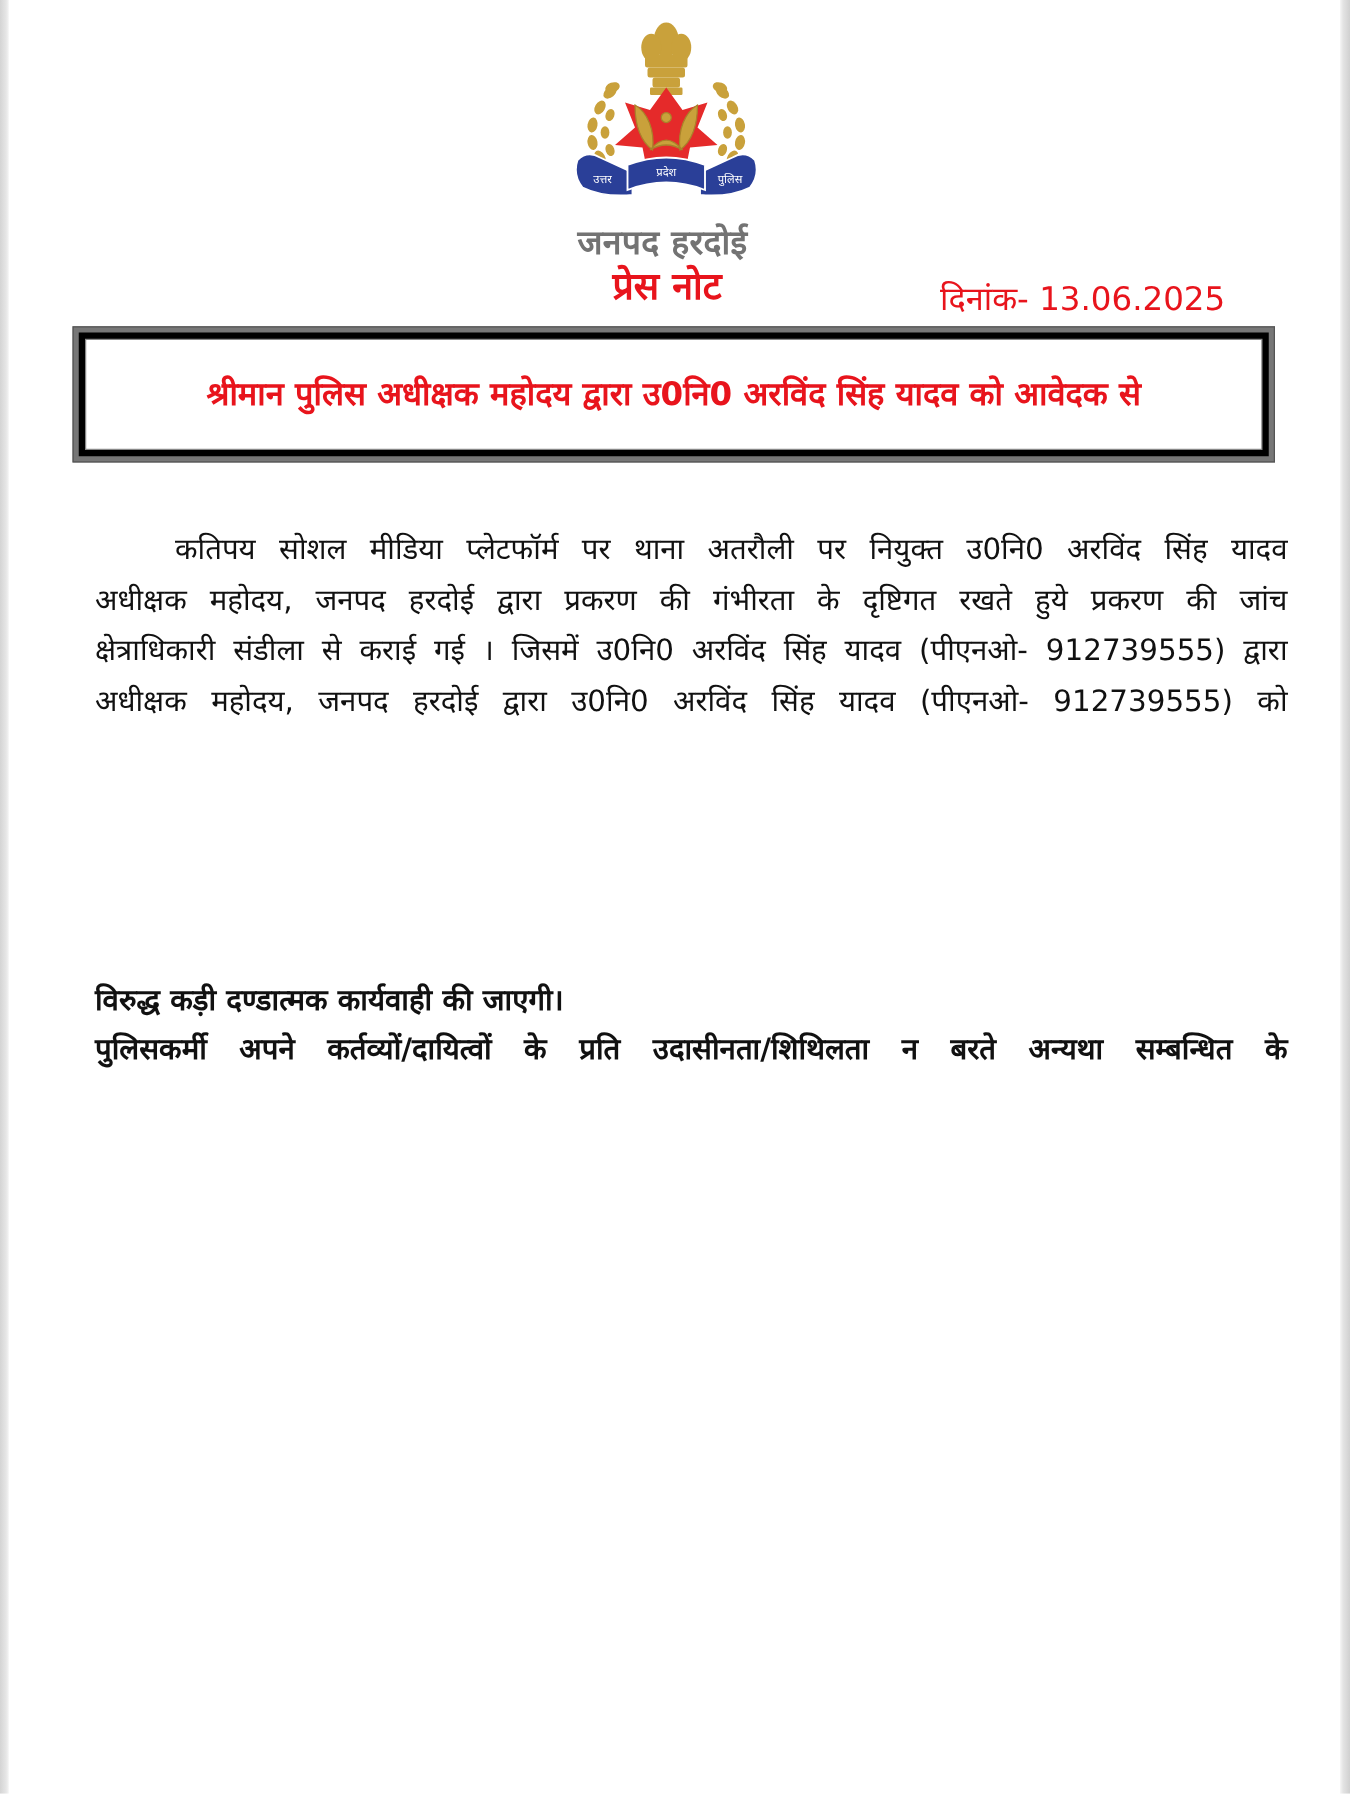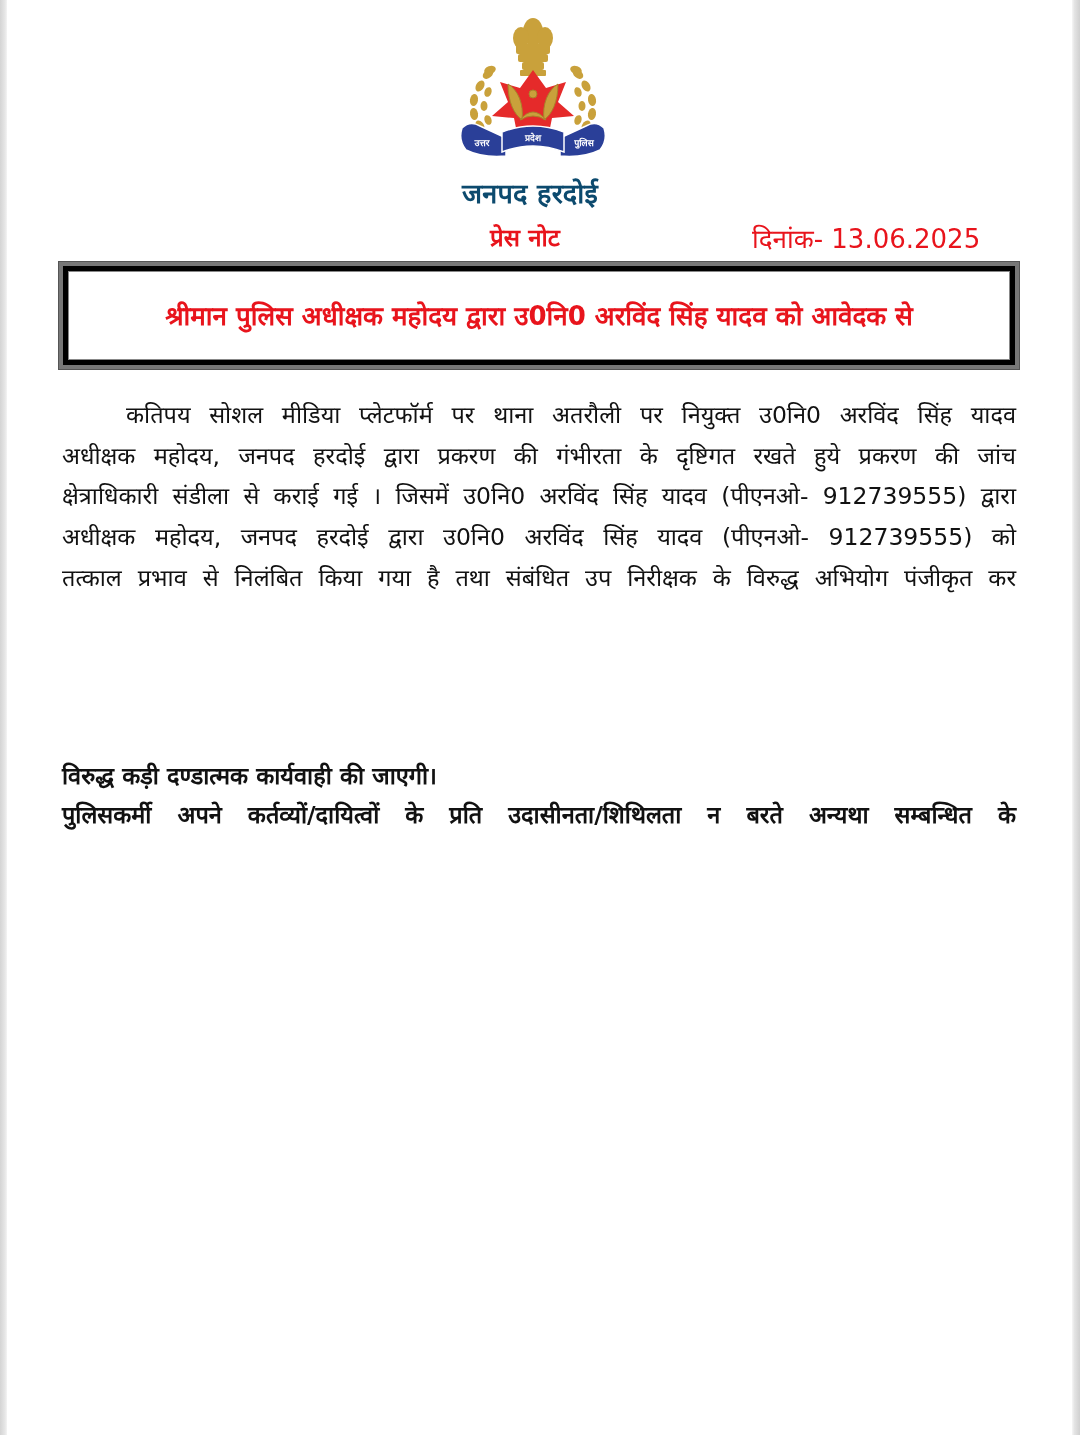--- a/index.html
+++ b/index.html
@@ -9,30 +9,30 @@
     .page-edge-left {
       position: absolute; left: 0; top: 0; width: 7px; height: 1435px;
       background: linear-gradient(to right, #d4d4d4, #e6e6e6 70%, #f4f4f4);
     }
     .page-edge-right {
       position: absolute; right: 0; top: 0; width: 8px; height: 1435px;
       background: linear-gradient(to left, #d0d0d0, #e4e4e4 70%, #f6f6f6);
     }
 
     .emblem {
-      position: absolute; left: 458px; top: 8px; width: 150px; height: 155px; font-weight: bold;
+      position: absolute; left: 458px; top: 8px; width: 150px; height: 155px;
     }
 
     .district {
       position: absolute; left: 462px; top: 174px;
-      font-size: 27px; font-weight: bold; color: #0c4a6e; letter-spacing: 0.2px;
+      font-size: 27px; font-weight: bold; color: #737373; letter-spacing: 0.2px;
     }
     .press-note {
-      position: absolute; left: 490px; top: 220px;
-      font-size: 24px; font-weight: bold; color: #e8141c;
+      position: absolute; left: 490px; top: 207px;
+      font-size: 30px; font-weight: bold; color: #e8141c;
     }
     .date-line {
       position: absolute; left: 752px; top: 220px;
       font-size: 26px; font-weight: normal; color: #e8141c;
       white-space: nowrap;
     }
 
     .subject-box {
       position: absolute; left: 58px; top: 261px; width: 962px; height: 109px;
       border: 1px solid #555;
@@ -53,23 +53,24 @@
       width: 100%; height: 100%;
       background: #fff;
       display: flex; flex-direction: column; align-items: center; justify-content: center;
     }
     .subject-line {
       font-size: 26px; font-weight: bold; color: #e8141c;
       line-height: 40px; white-space: nowrap;
     }
 
     .para {
-      position: absolute; left: 62px; width: 954px;
+      position: absolute; left: 76px; width: 954px;
       font-size: 23.5px; line-height: 40.7px; color: #111;
       text-align: justify;
+      margin-top: 24px;
     }
     .para .line { display: block; white-space: nowrap; text-align-last: justify; text-align: justify; }
     .para .line.last { text-align-last: left; }
     .para .indent { padding-left: 64px; }
     .para1 { top: 395px; }
     .para2 { top: 757px; font-weight: bold; font-size: 23.5px; line-height: 38.5px; }
   </style>
 </head>
 <body>
 
@@ -143,19 +144,18 @@
       </div>
     </div>
   </div>
 </div>
 
 <div class="para para1">
   <span class="line indent">कतिपय सोशल मीडिया प्लेटफॉर्म पर थाना अतरौली पर नियुक्त उ0नि0 अरविंद सिंह यादव</span>
   <span class="line">अधीक्षक महोदय, जनपद हरदोई द्वारा प्रकरण की गंभीरता के दृष्टिगत रखते हुये प्रकरण की जांच</span>
   <span class="line">क्षेत्राधिकारी संडीला से कराई गई । जिसमें उ0नि0 अरविंद सिंह यादव (पीएनओ- 912739555) द्वारा</span>
   <span class="line">अधीक्षक महोदय, जनपद हरदोई द्वारा उ0नि0 अरविंद सिंह यादव (पीएनओ- 912739555) को</span>
-  <span class="line">तत्काल प्रभाव से निलंबित किया गया है तथा संबंधित उप निरीक्षक के विरुद्ध अभियोग पंजीकृत कर</span>
 </div>
 
 <div class="para para2">
   <span class="line last">विरुद्ध कड़ी दण्डात्मक कार्यवाही की जाएगी।</span>
   <span class="line">पुलिसकर्मी अपने कर्तव्यों/दायित्वों के प्रति उदासीनता/शिथिलता न बरते अन्यथा सम्बन्धित के</span>
 </div>
 
 </body></html>

